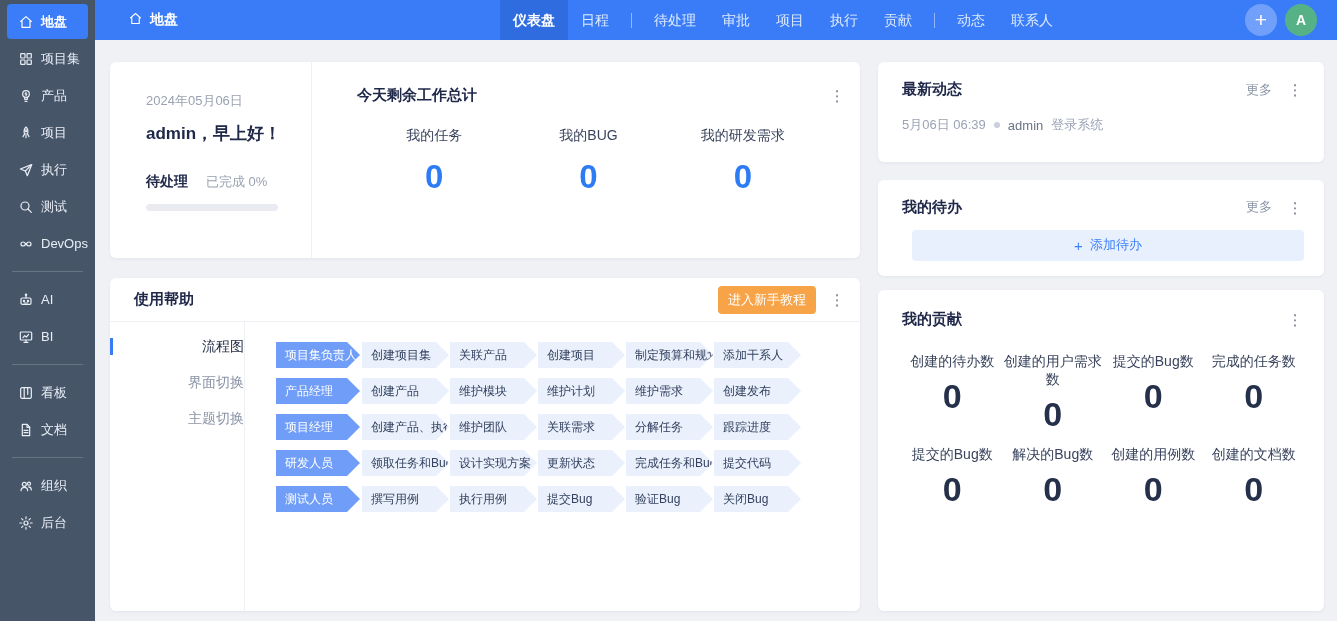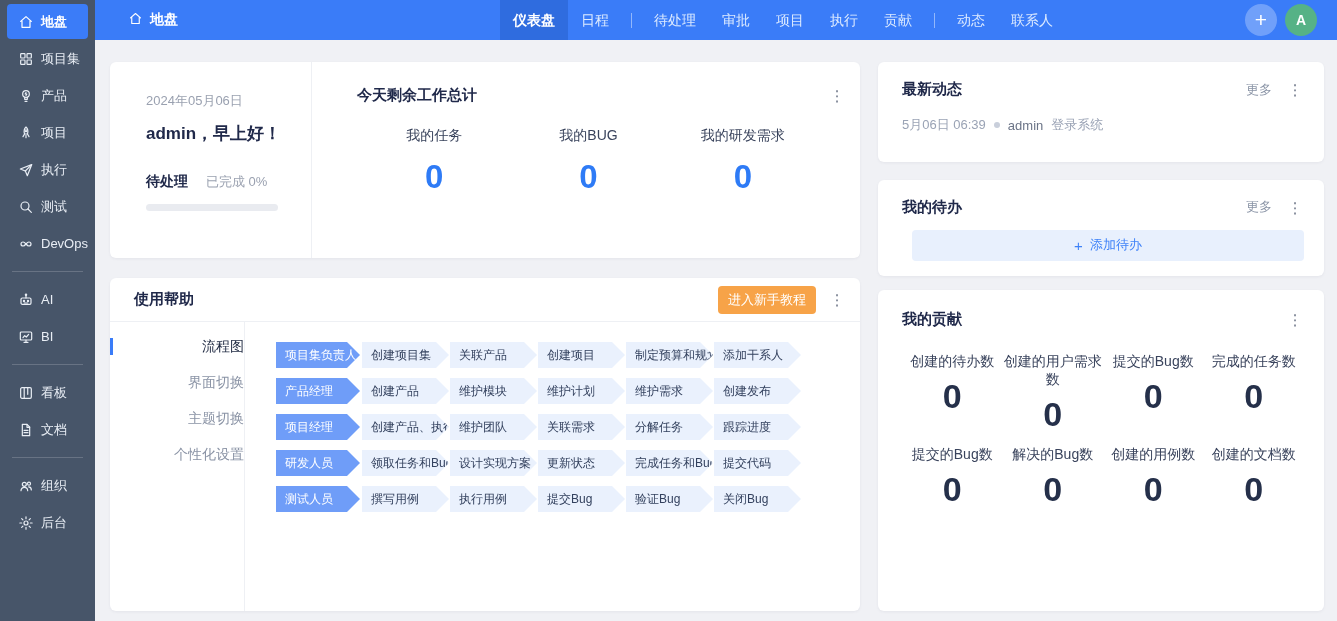--- a/index.html
+++ b/index.html
@@ -294,21 +294,20 @@
         <div class="help-header">
           <div class="card-title">使用帮助</div>
           <button class="tutorial-btn">进入新手教程</button>
           <button class="kebab">⋮</button>
         </div>
         <div class="help-body">
           <div class="help-tabs" id="help-tabs">
               <div class="help-tab active">流程图</div>
               <div class="help-tab">界面切换</div>
               <div class="help-tab">主题切换</div>
-              <div class="help-tab">个性化设置</div>
             </div>
           <div class="flow-area" id="flow-rows">
               <div class="flow-row">
                 <div class="role-tag">项目集负责人</div>
                 <div class="step-tag">创建项目集</div>
                 <div class="step-tag">关联产品</div>
                 <div class="step-tag">创建项目</div>
                 <div class="step-tag">制定预算和规划</div>
                 <div class="step-tag">添加干系人</div>
               </div>

